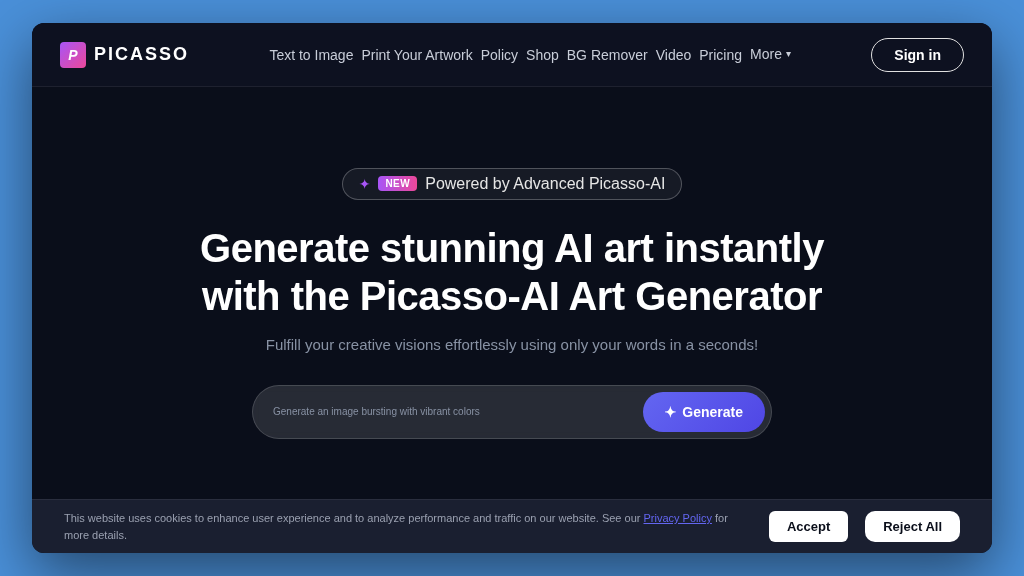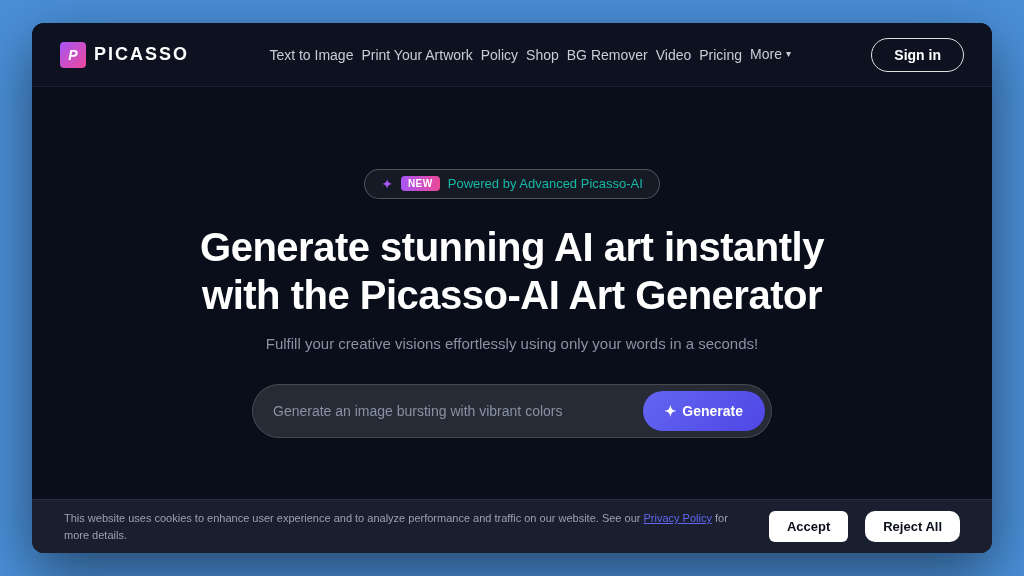--- a/index.html
+++ b/index.html
@@ -131,22 +131,22 @@
       background: linear-gradient(90deg, #a855f7, #ec4899);
       color: white;
       font-size: 10px;
       font-weight: 700;
       padding: 2px 7px;
       border-radius: 4px;
       letter-spacing: 0.5px;
     }
 
     .new-badge-text {
-      color: #14b8a6;
-      font-size: 13px;
+      color: #e5e5e5;
+      font-size: 16px;
     }
 
     .sparkle-icon {
       color: #a855f7;
       font-size: 14px;
     }
 
     
     .headline {
       color: white;
@@ -177,21 +177,21 @@
       backdrop-filter: blur(4px);
       border: 1px solid rgba(255,255,255,0.15);
     }
 
     .generate-input {
       flex: 1;
       background: transparent;
       border: none;
       outline: none;
       color: #ffffff;
-      font-size: 14px;
+      font-size: 10px;
       padding: 10px 0;
     }
 
     .generate-input::placeholder {
       color: #8892a4;
     }
 
     .generate-btn {
       background: linear-gradient(135deg, #6366f1, #4f46e5);
       color: white;

